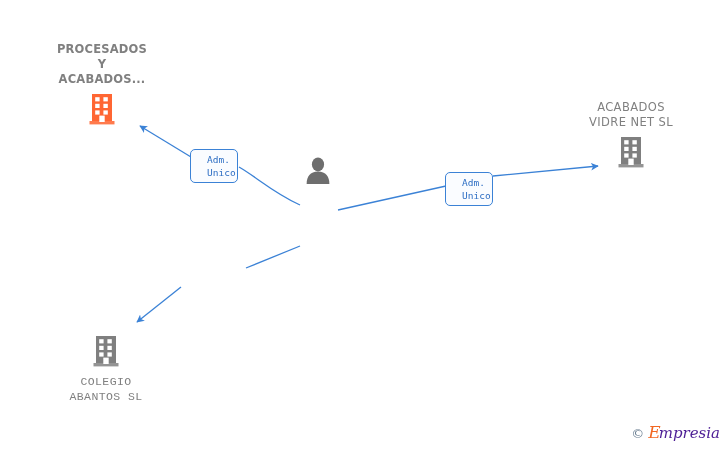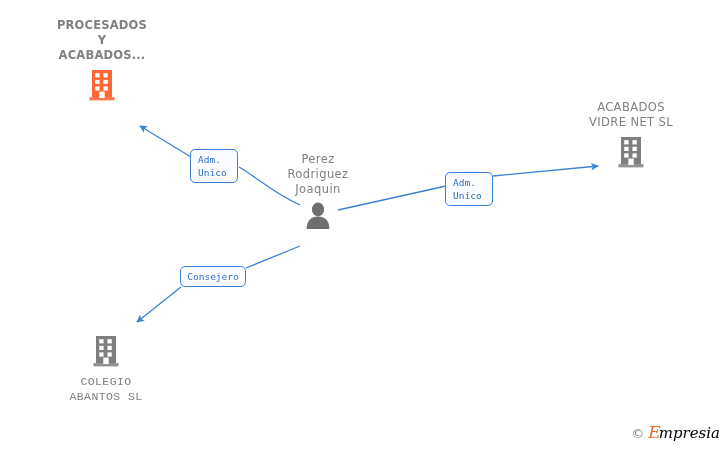--- a/index.html
+++ b/index.html
@@ -47,21 +47,21 @@
   }
   .edge-label {
     position: absolute;
     border: 1px solid #3b82d6;
     border-radius: 5px;
     background: #fafcff;
     color: #2f6fc4;
     font-family: "DejaVu Sans Mono", monospace;
     font-size: 9.5px;
     line-height: 13px;
-    padding: 3px 7px;
+    padding: 3px 16px;
     white-space: pre-line;
     text-align: left;
     box-sizing: border-box;
   }
   .watermark {
     position: absolute;
     right: 8px;
     bottom: 8px;
     display: flex;
     align-items: center;
@@ -74,21 +74,21 @@
     font-family: "DejaVu Sans", sans-serif;
   }
   .wm-e {
     color: #f26722;
     font-family: "DejaVu Serif", serif;
     font-style: italic;
     font-size: 17px;
     line-height: 17px;
   }
   .wm-rest {
-    color: #000000;
+    color: #4c1d95;
     font-family: "DejaVu Serif", serif;
     font-style: italic;
     font-size: 15px;
     line-height: 17px;
     margin-left: -2px;
     margin-top: 34px;
   }
 </style>
 </head>
 <body>
@@ -105,41 +105,38 @@
     <path d="M 300 205 C 272 192 258 178 239 167" fill="none" stroke="#3b82d6" stroke-width="1.3"></path>
     <path d="M 191 157 L 140 126" fill="none" stroke="#3b82d6" stroke-width="1.3" marker-end="url(#arrowhead)"></path>
 
     <path d="M 338 210 L 446 186" fill="none" stroke="#3b82d6" stroke-width="1.3"></path>
     <path d="M 493 176 L 598 166" fill="none" stroke="#3b82d6" stroke-width="1.3" marker-end="url(#arrowhead)"></path>
 
     <path d="M 300 246 L 246 268" fill="none" stroke="#3b82d6" stroke-width="1.3"></path>
     <path d="M 181 287 L 137 322" fill="none" stroke="#3b82d6" stroke-width="1.3" marker-end="url(#arrowhead)"></path>
   </svg>
 
-  <div class="node" style="left:32px; top:18px; width:140px;">
+  <div class="node" style="left:32px; top:42px; width:140px;">
     <div class="node-label bold">PROCESADOS
 Y
 ACABADOS...</div>
     <svg class="icon-wrap" width="30" height="34" viewBox="0 0 30 34" style="margin-top:5px;">
       <rect x="5" y="2" width="20" height="28" fill="#ff6633"></rect>
       <rect x="2.5" y="29" width="25" height="3.4" fill="#ff7a4d"></rect>
       <rect x="8.2" y="5.2" width="4.4" height="4.2" fill="#ffffff"></rect>
       <rect x="16.4" y="5.2" width="4.4" height="4.2" fill="#ffffff"></rect>
       <rect x="8.2" y="11.8" width="4.4" height="4.2" fill="#ffffff"></rect>
       <rect x="16.4" y="11.8" width="4.4" height="4.2" fill="#ffffff"></rect>
       <rect x="8.2" y="18.4" width="4.4" height="4.2" fill="#ffffff"></rect>
       <rect x="16.4" y="18.4" width="4.4" height="4.2" fill="#ffffff"></rect>
       <rect x="12.3" y="23.6" width="5.4" height="6.4" fill="#ffffff"></rect>
     </svg>
   </div>
 
   <div class="node" style="left:258px; top:152px; width:120px;">
-    <div class="node-label">Perez
-Rodriguez
-Joaquin</div>
     <svg class="icon-wrap" width="30" height="30" viewBox="0 0 30 30" style="margin-top:4px;">
       <ellipse cx="15" cy="8.4" rx="6.1" ry="7" fill="#6e6e6e"></ellipse>
       <path d="M 15 15.5 C 7.2 15.5 3.6 20.6 3.6 28 L 26.4 28 C 26.4 20.6 22.8 15.5 15 15.5 Z" fill="#6e6e6e"></path>
     </svg>
   </div>
 
   <div class="node" style="left:566px; top:100px; width:130px;">
     <div class="node-label">ACABADOS
 VIDRE NET SL</div>
     <svg class="icon-wrap" width="30" height="34" viewBox="0 0 30 34" style="margin-top:5px;">
@@ -170,21 +167,20 @@
     <div class="node-label" style="margin-top:6px;font-family:Liberation Mono, monospace;">COLEGIO
 ABANTOS SL</div>
   </div>
 
   <div class="edge-label" style="left:190px; top:149px; width:48px;">Adm.
 Unico</div>
 
   <div class="edge-label" style="left:445px; top:172px; width:48px;">Adm.
 Unico</div>
 
-  <div class="edge-label" style="left:180px; top:266px; width:66px; text-align:center; padding:3px 5px;">Consejero</div>
 
   <div class="watermark">
     <span class="wm-c">©</span>
     <span>
       <span class="wm-e">E</span><span class="wm-rest">mpresia</span>
     </span>
   </div>
 
 </div>
 

